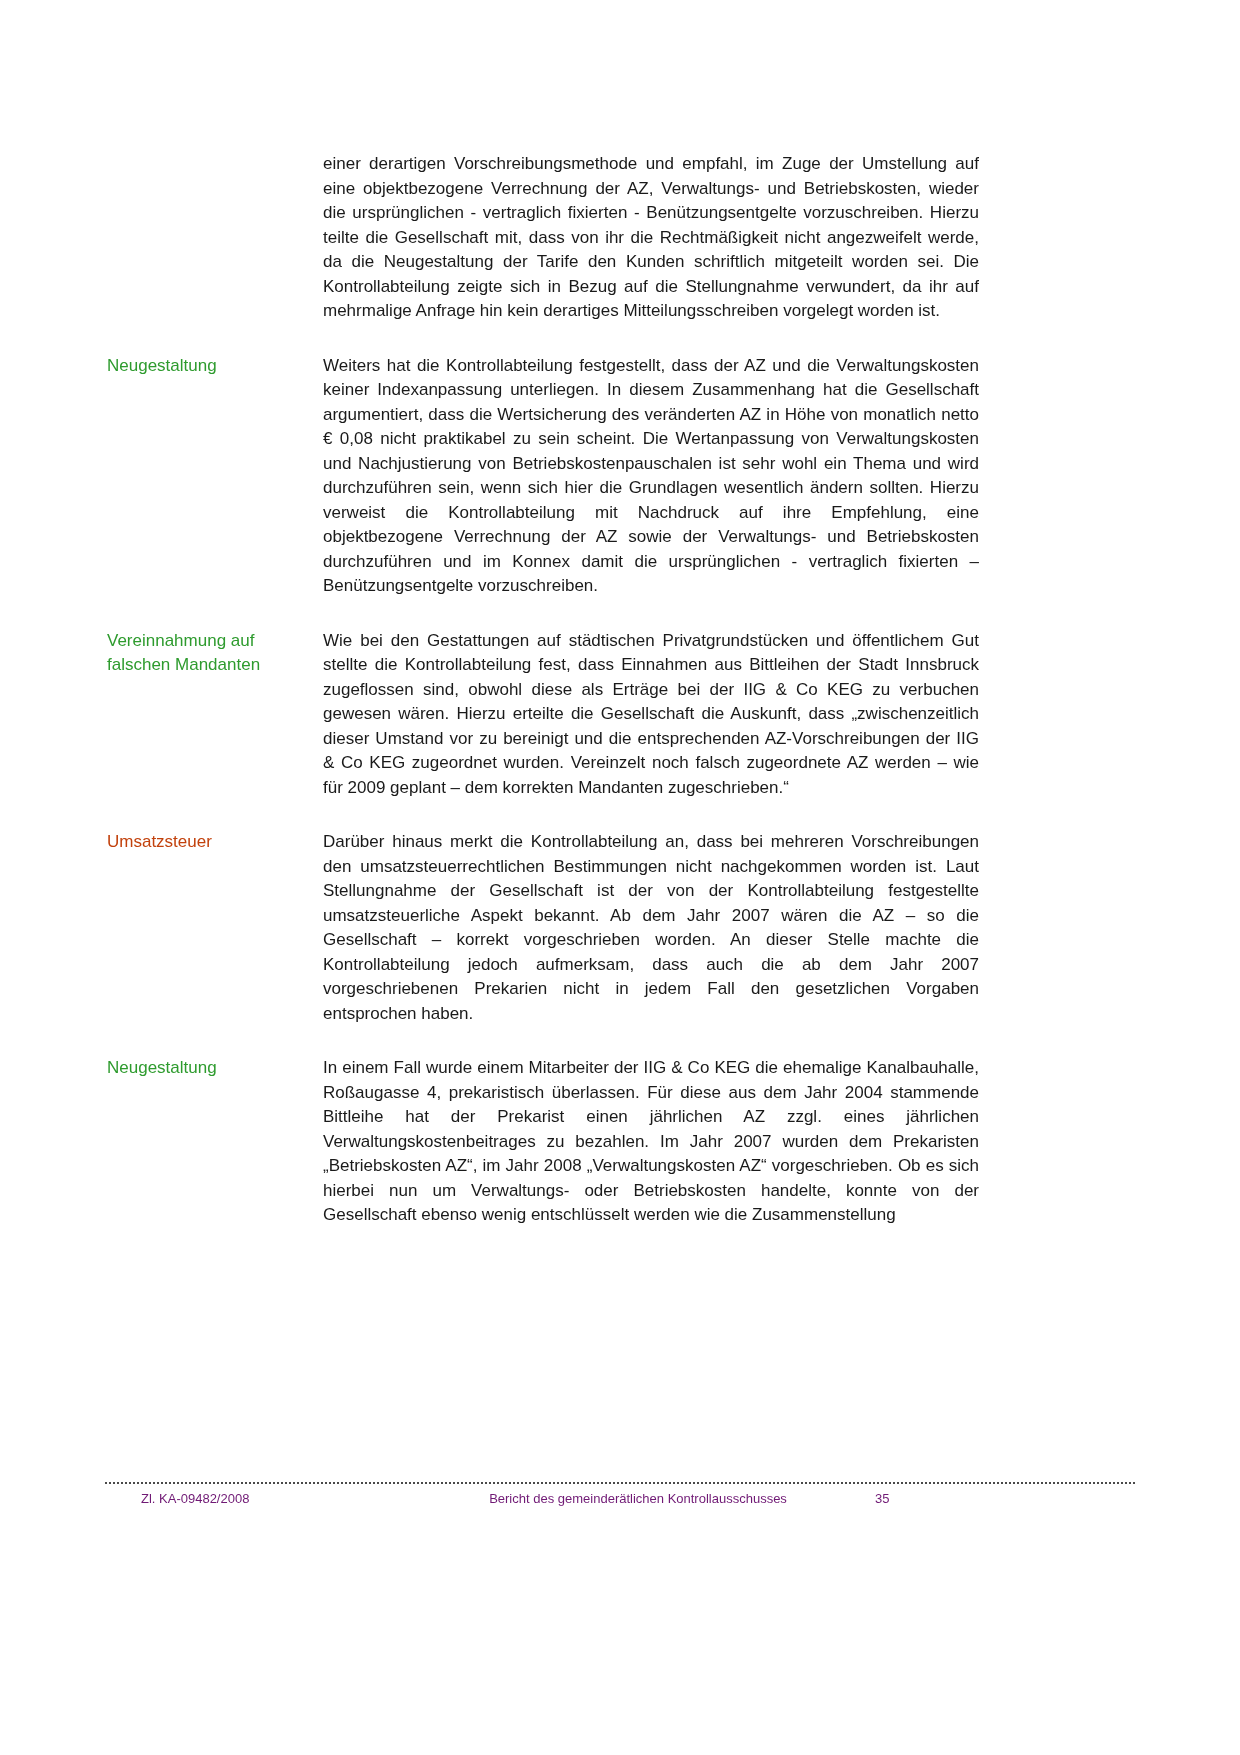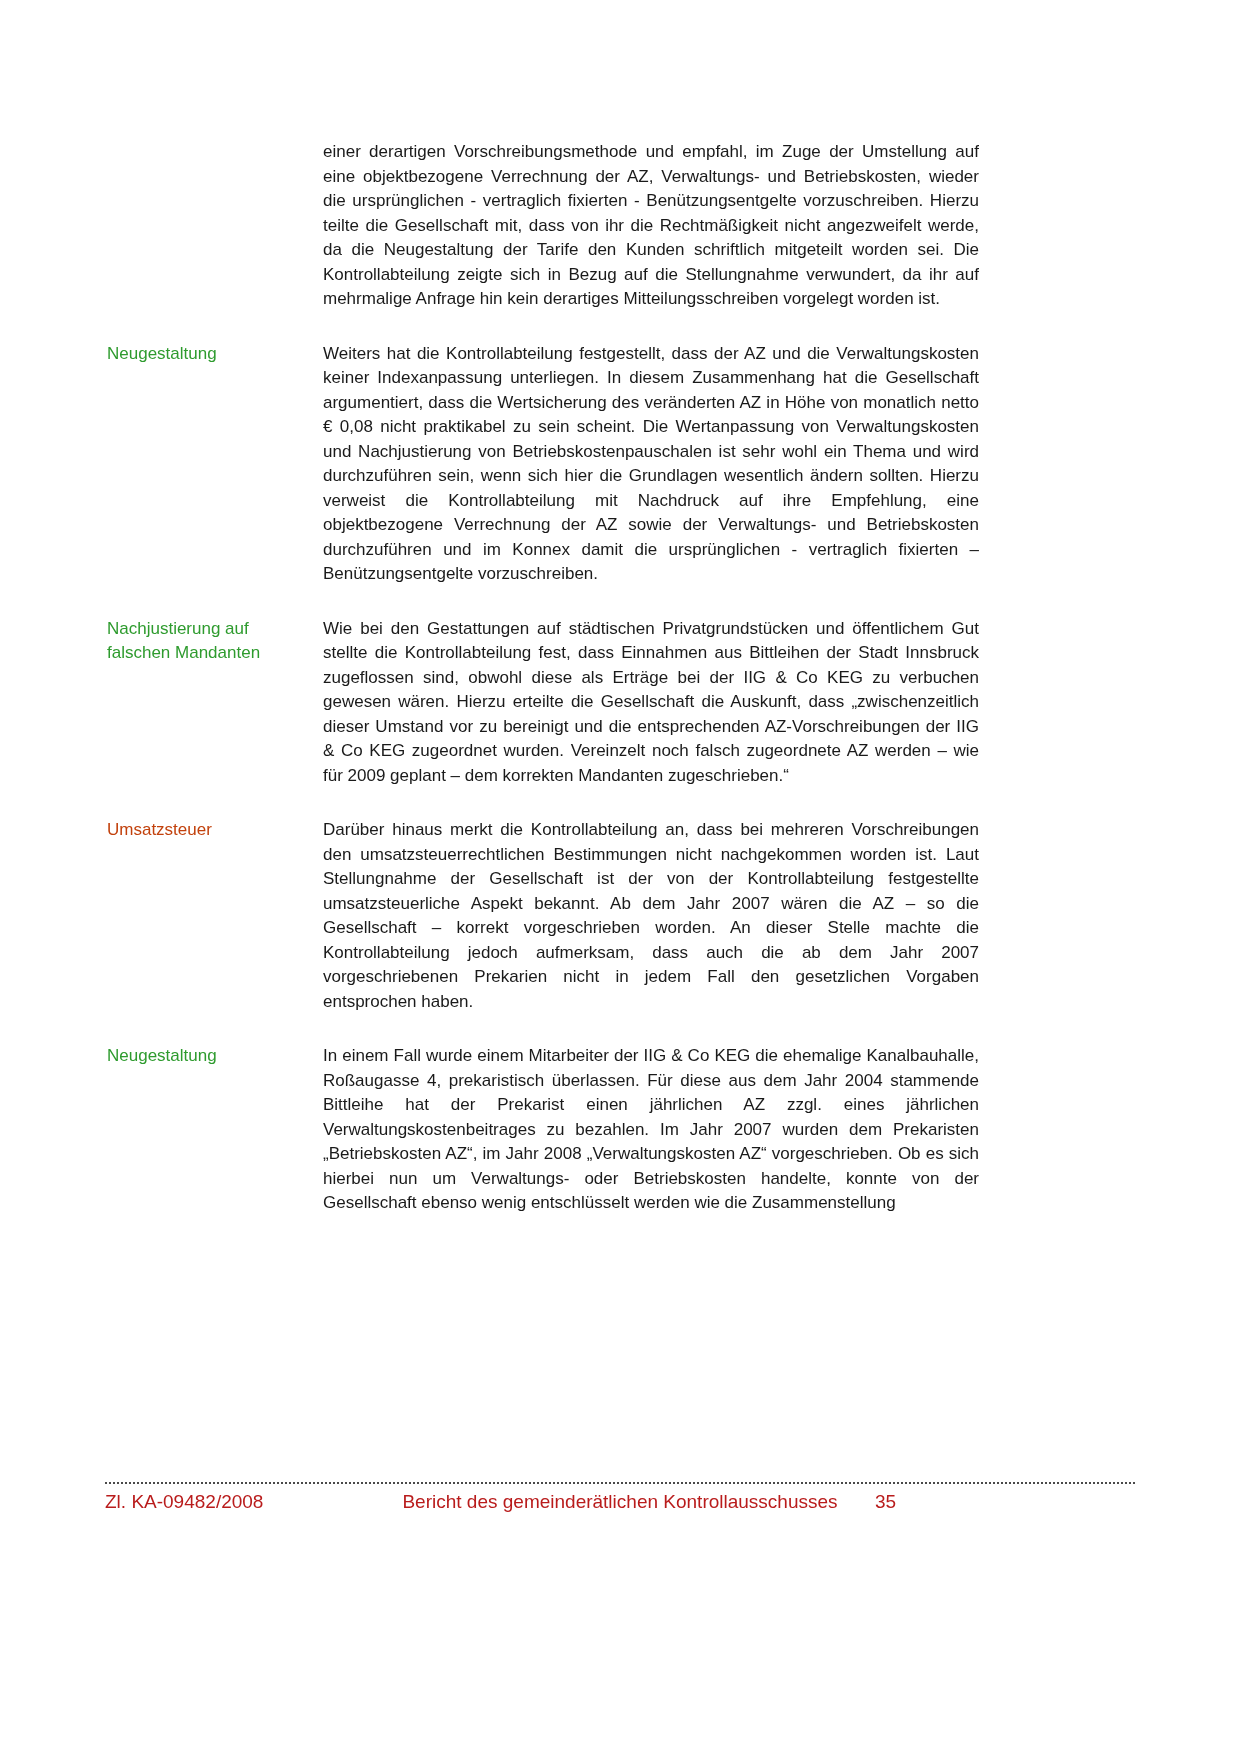--- a/index.html
+++ b/index.html
@@ -8,21 +8,21 @@
     position: relative;
     width: 1240px;
     height: 1755px;
     background: #ffffff;
     font-family: "Liberation Sans", sans-serif;
     color: #1a1a1a;
     overflow: hidden;
   }
   .content {
     position: absolute;
-    top: 140px;
+    top: 152px;
     left: 107px;
     width: 872px;
   }
   .section {
     display: flex;
     align-items: flex-start;
     margin-bottom: 30px;
   }
   .section-label {
     width: 216px;
@@ -48,22 +48,23 @@
   }
   .footer-rule {
     border-top: 2px dotted #4a4a4a;
     height: 0;
     margin-bottom: 7px;
   }
   .footer-row {
     display: flex;
     justify-content: space-between;
     align-items: baseline;
-    font-size: 19px;
-    color: #b91c1c;
+    font-size: 13px;
+    color: #701a75;
+    margin-left: 36px;
   }
   .footer-left  { width: 260px; text-align: left; }
   .footer-center{ flex: 1; text-align: center; }
   .footer-right { width: 260px; }
 </style>
 </head>
 <body>
 
 <div class="page">
 
@@ -73,21 +74,21 @@
       <div class="section-label" style="color: rgb(46, 155, 46);"></div>
       <div class="section-text">einer derartigen Vorschreibungsmethode und empfahl, im Zuge der Umstellung auf eine objektbezogene Verrechnung der AZ, Verwaltungs- und Betriebskosten, wieder die ursprünglichen - vertraglich fixierten - Benützungsentgelte vorzuschreiben. Hierzu teilte die Gesellschaft mit, dass von ihr die Rechtmäßigkeit nicht angezweifelt werde, da die Neugestaltung der Tarife den Kunden schriftlich mitgeteilt worden sei. Die Kontrollabteilung zeigte sich in Bezug auf die Stellungnahme verwundert, da ihr auf mehrmalige Anfrage hin kein derartiges Mitteilungsschreiben vorgelegt worden ist.</div>
     </div>
 
     <div class="section">
       <div class="section-label" style="color: rgb(46, 155, 46);">Neugestaltung</div>
       <div class="section-text">Weiters hat die Kontrollabteilung festgestellt, dass der AZ und die Verwaltungskosten keiner Indexanpassung unterliegen. In diesem Zusammenhang hat die Gesellschaft argumentiert, dass die Wertsicherung des veränderten AZ in Höhe von monatlich netto € 0,08 nicht praktikabel zu sein scheint. Die Wertanpassung von Verwaltungskosten und Nachjustierung von Betriebskostenpauschalen ist sehr wohl ein Thema und wird durchzuführen sein, wenn sich hier die Grundlagen wesentlich ändern sollten. Hierzu verweist die Kontrollabteilung mit Nachdruck auf ihre Empfehlung, eine objektbezogene Verrechnung der AZ sowie der Verwaltungs- und Betriebskosten durchzuführen und im Konnex damit die ursprünglichen - vertraglich fixierten – Benützungsentgelte vorzuschreiben.</div>
     </div>
 
     <div class="section">
-      <div class="section-label" style="color: rgb(46, 155, 46);">Nachjustierung auf falschen Mandanten</div>
+      <div class="section-label" style="color: rgb(46, 155, 46);">Vereinnahmung auf falschen Mandanten</div>
       <div class="section-text">Wie bei den Gestattungen auf städtischen Privatgrundstücken und öffentlichem Gut stellte die Kontrollabteilung fest, dass Einnahmen aus Bittleihen der Stadt Innsbruck zugeflossen sind, obwohl diese als Erträge bei der IIG &amp; Co KEG zu verbuchen gewesen wären. Hierzu erteilte die Gesellschaft die Auskunft, dass „zwischenzeitlich dieser Umstand vor zu bereinigt und die entsprechenden AZ-Vorschreibungen der IIG &amp; Co KEG zugeordnet wurden. Vereinzelt noch falsch zugeordnete AZ werden – wie für 2009 geplant – dem korrekten Mandanten zugeschrieben.“</div>
     </div>
 
     <div class="section">
       <div class="section-label" style="color: #c2410c;">Umsatzsteuer</div>
       <div class="section-text">Darüber hinaus merkt die Kontrollabteilung an, dass bei mehreren Vorschreibungen den umsatzsteuerrechtlichen Bestimmungen nicht nachgekommen worden ist. Laut Stellungnahme der Gesellschaft ist der von der Kontrollabteilung festgestellte umsatzsteuerliche Aspekt bekannt. Ab dem Jahr 2007 wären die AZ – so die Gesellschaft – korrekt vorgeschrieben worden. An dieser Stelle machte die Kontrollabteilung jedoch aufmerksam, dass auch die ab dem Jahr 2007 vorgeschriebenen Prekarien nicht in jedem Fall den gesetzlichen Vorgaben entsprochen haben.</div>
     </div>
 
     <div class="section">
       <div class="section-label" style="color: rgb(46, 155, 46);">Neugestaltung</div>

